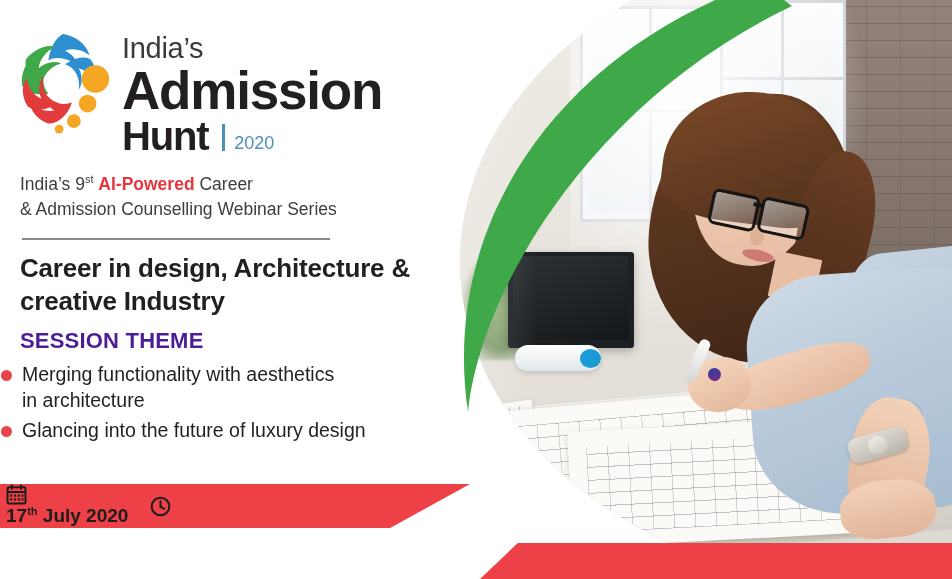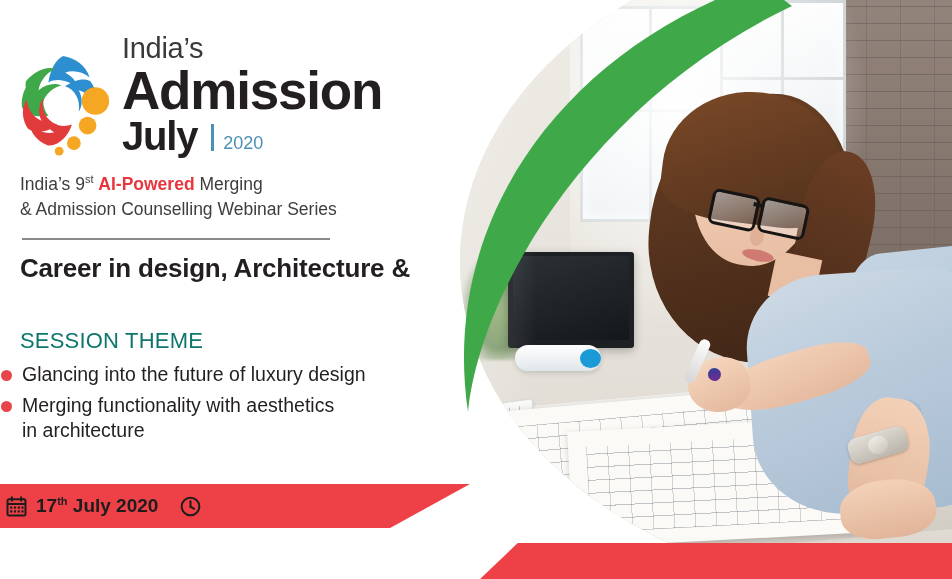--- a/index.html
+++ b/index.html
@@ -3,21 +3,21 @@
 <meta charset="utf-8">
 <style>
   html,body{margin:0;padding:0;background:#fff;}
   body{width:952px;height:579px;overflow:hidden;
        font-family:"Liberation Sans","DejaVu Sans",sans-serif;}
   .banner{position:relative;width:952px;height:579px;background:#ffffff;overflow:hidden;}
 
   
   .left{position:absolute;left:0;top:0;width:470px;height:579px;z-index:6;}
 
-  .logo-row{position:absolute;left:18px;top:30px;display:flex;align-items:flex-end;}
+  .logo-row{position:absolute;left:18px;top:30px;display:flex;align-items:flex-start;}
   .logo-mark{width:98px;height:105px;flex:0 0 auto;}
   .logo-text{margin-left:6px;padding-top:4px;}
   .logo-l1{font-size:29px;font-weight:400;color:#3a3a3a;line-height:1.0;letter-spacing:-0.3px;}
   .logo-l2{font-size:53px;font-weight:bold;color:#231f20;line-height:1.02;letter-spacing:-1.2px;margin-top:1px;}
   .logo-l3row{display:flex;align-items:flex-end;margin-top:-2px;}
   .logo-l3{font-size:40px;font-weight:bold;color:#231f20;line-height:1.02;letter-spacing:-1.2px;}
   .logo-year{font-size:18px;color:#4b90b5;font-weight:400;margin-left:14px;margin-bottom:3px;letter-spacing:0px;}
   .logo-bar{display:inline-block;width:3px;height:27px;background:#4b90b5;margin-right:9px;
             vertical-align:bottom;margin-bottom:3px;}
 
@@ -25,34 +25,34 @@
            font-size:17.5px;color:#3d3d3d;line-height:1.45;font-weight:500;}
   .tagline .sup{font-size:11px;vertical-align:super;}
   .tagline .ai{color:#e8363c;font-weight:bold;text-align:center;}
 
   .divider{position:absolute;left:22px;top:238px;width:308px;height:2px;background:#8a8a8a;}
 
   .headline{position:absolute;left:20px;top:252px;width:420px;
             font-size:26px;font-weight:bold;color:#231f20;line-height:1.26;letter-spacing:-0.2px;}
 
   .session-theme{position:absolute;left:20px;top:328px;
-            font-size:22px;font-weight:normal;color:#0f766e;letter-spacing:0.2px;}
+            font-size:22px;font-weight:bold;color:#4c1d95;letter-spacing:0.2px;}
 
   .bullets{position:absolute;left:0px;top:362px;width:460px;}
   .bullet{position:relative;padding-left:22px;margin-bottom:5px;
           font-size:19.5px;color:#231f20;line-height:1.32;font-weight:500;}
   .bullet .dot{position:absolute;left:1px;top:8px;width:11px;height:11px;border-radius:50%;
                background:#e8454a;}
 
   
   .date-bar{position:absolute;left:0;top:484px;width:470px;height:44px;z-index:7;}
   .date-bar .shape{position:absolute;inset:0;background:#ee4147;
       clip-path:polygon(0 0, 100% 0, 83% 100%, 0 100%);}
   .date-inner{position:absolute;left:6px;top:0;height:44px;display:flex;align-items:center;}
-  .date-item{display:flex;align-items:flex-end;}
+  .date-item{display:flex;align-items:flex-start;flex-direction:column;}
   .date-item .ico{display:inline-flex;margin-right:9px;}
   .date-txt{font-size:19px;font-weight:bold;color:#1d1d1d;letter-spacing:0px;}
   .date-txt .sup{font-size:11px;vertical-align:super;}
   .gap{width:22px;}
 
   
   .red-strip{position:absolute;left:480px;top:543px;width:472px;height:36px;z-index:5;
      background:#ee4147;clip-path:polygon(8% 0, 100% 0, 100% 100%, 0 100%);}
 
   
@@ -259,49 +259,50 @@
         <path d="M30 95 C20 91 12 82 12 72 C18 80 28 84 37 82 C30 78 25 70 25 62 C31 73 44 78 55 74 C51 87 40 97 30 95 Z" fill="#e23b3b"></path>
         <circle cx="79" cy="50" r="14" fill="#f5a623"></circle>
         <circle cx="71" cy="75" r="9" fill="#f5a623"></circle>
         <circle cx="57" cy="93" r="7" fill="#f5a623"></circle>
         <circle cx="42" cy="101" r="4.5" fill="#f5a623"></circle>
       </svg>
       <div class="logo-text">
         <div class="logo-l1">India’s</div>
         <div class="logo-l2">Admission</div>
         <div class="logo-l3row">
-          <div class="logo-l3">July</div>
+          <div class="logo-l3">Hunt</div>
           <div class="logo-year"><span class="logo-bar"></span><span>2020</span></div>
         </div>
       </div>
     </div>
 
     <div class="tagline">
       <span>India’s 9</span><span class="sup">st</span>
-      <span class="ai">AI-Powered</span><span> Merging</span><br>
+      <span class="ai">AI-Powered</span><span> Career</span><br>
       <span>&amp; Admission Counselling Webinar Series</span>
     </div>
 
     <div class="divider"></div>
 
     <div class="headline">
       <span>Career in design, Architecture &amp;</span><br>
+      <span>creative Industry</span>
     </div>
 
     <div class="session-theme">SESSION THEME</div>
 
     <div class="bullets">
-      <div class="bullet">
-        <span class="dot"></span>
-        <span>Glancing into the future of luxury design</span>
-      </div>
       <div class="bullet">
         <span class="dot"></span>
         <span>Merging functionality with aesthetics</span><br>
         <span>in architecture</span>
+      </div>
+      <div class="bullet">
+        <span class="dot"></span>
+        <span>Glancing into the future of luxury design</span>
       </div>
     </div>
   </div>
 
   <div class="date-bar">
     <div class="shape"></div>
     <div class="date-inner">
       <div class="date-item">
         <span class="ico">
           <svg width="21" height="21" viewBox="0 0 22 22">

